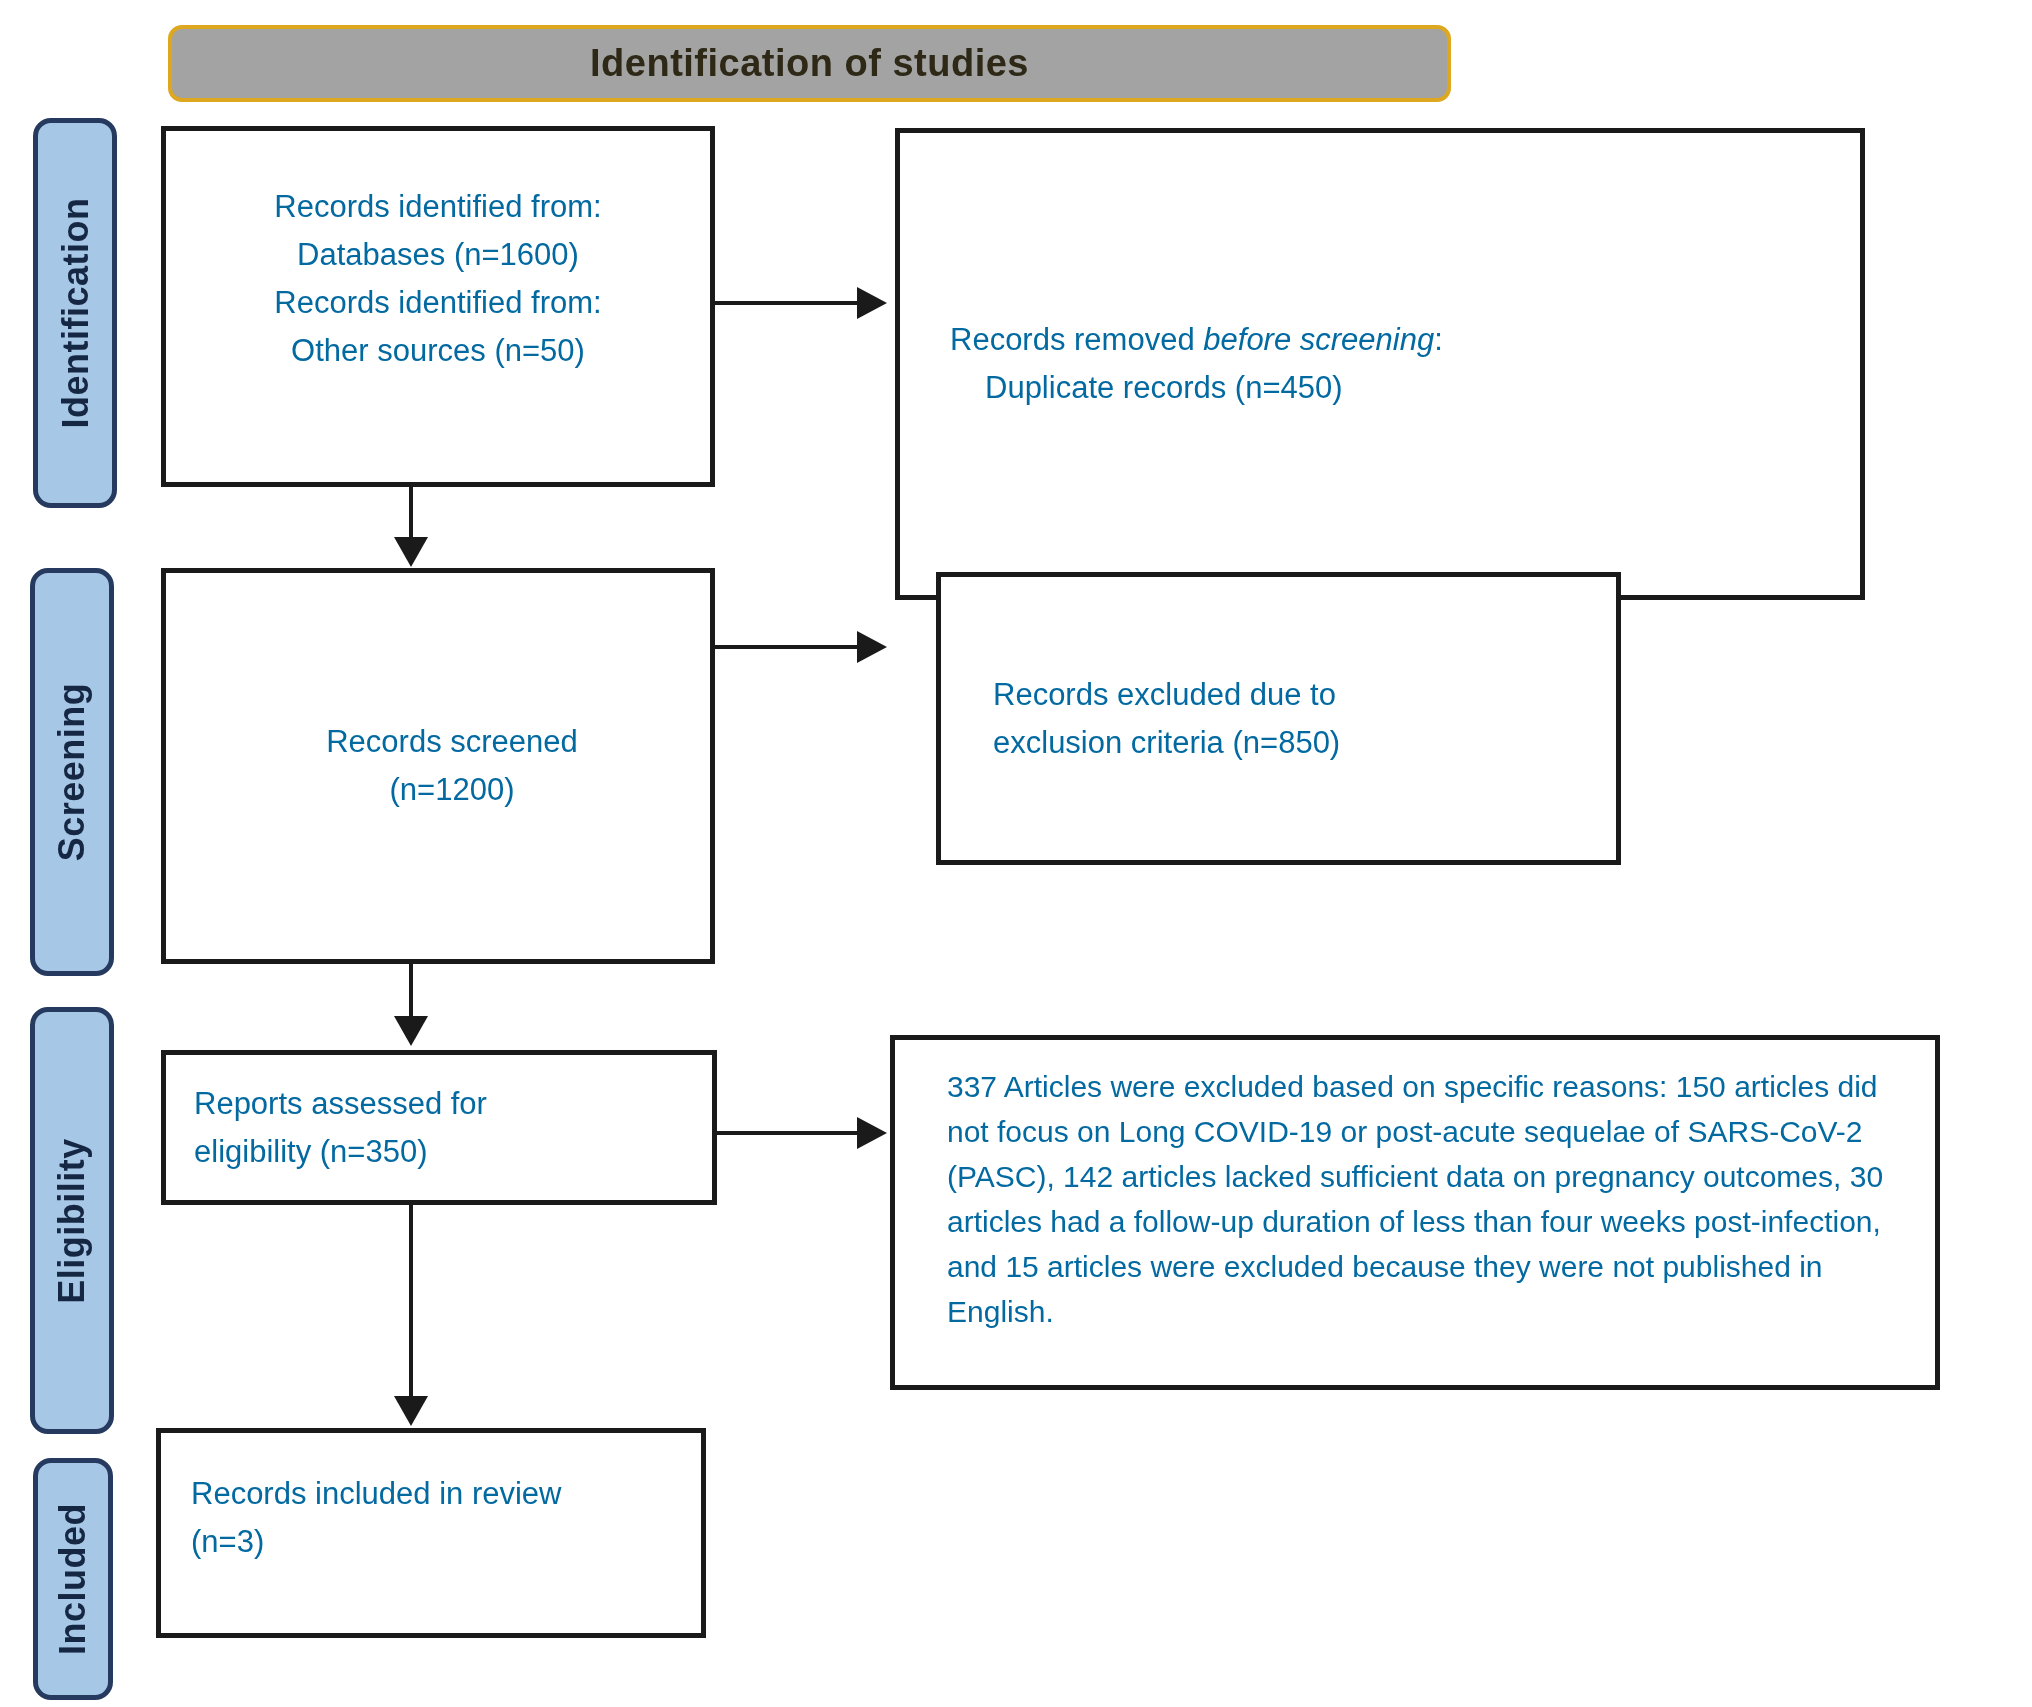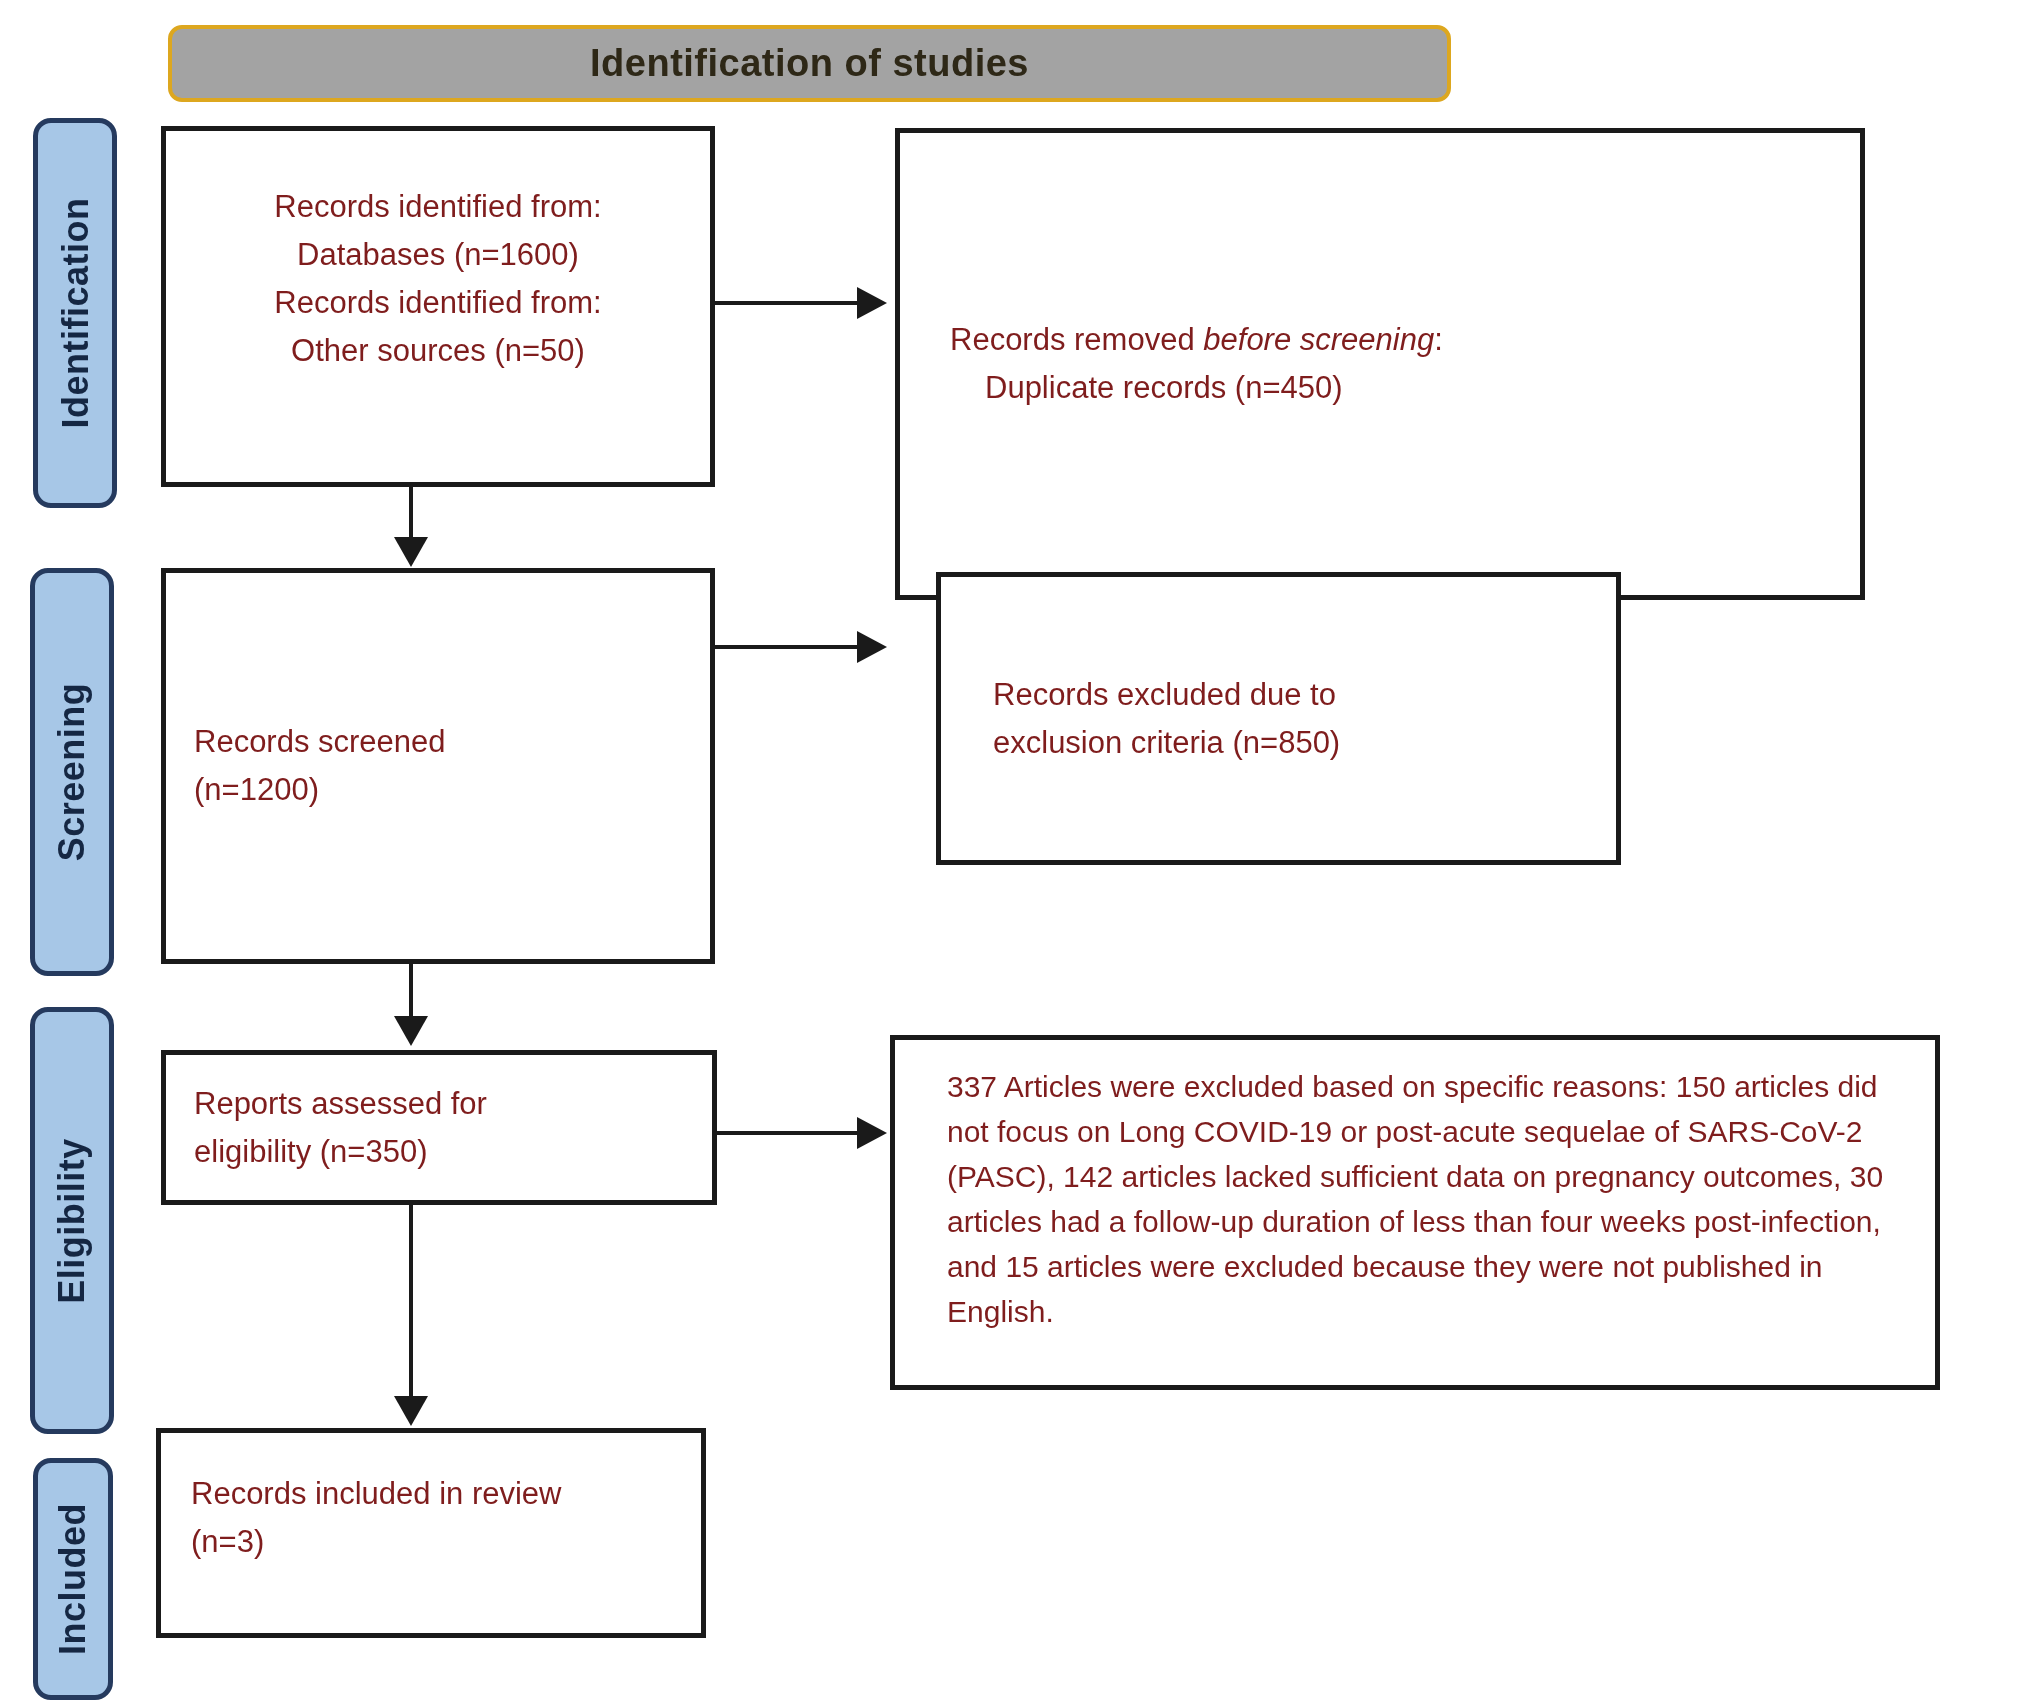--- a/index.html
+++ b/index.html
@@ -43,29 +43,29 @@
   .tab-screening      { left: 30px;  top: 568px;  width: 84px; height: 408px; }
   .tab-eligibility    { left: 30px;  top: 1007px; width: 84px; height: 427px; }
   .tab-included       { left: 33px;  top: 1458px; width: 80px; height: 242px; }
 
   
   .flow-box {
     background: #ffffff;
     border: 5px solid #1A1A1A;
     box-sizing: border-box;
     display: flex; flex-direction: column; justify-content: center;
-    font-size: 31px; line-height: 48px; color: #7f1d1d;
+    font-size: 31px; line-height: 48px; color: #0369a1;
   }
   .box-identified { left: 161px; top: 126px;  width: 554px; height: 361px;
                     text-align: center; padding-bottom: 55px; }
   .box-removed    { left: 895px; top: 128px;  width: 970px; height: 472px;
                     padding-left: 50px; }
   .box-removed .indent { padding-left: 35px; }
   .box-screened   { left: 161px; top: 568px;  width: 554px; height: 396px;
-                    padding-left: 28px; }
+                    padding-left: 28px; text-align: center; }
   .box-excluded   { left: 890px; top: 572px;  width: 685px; height: 293px;
                     padding-left: 52px; margin-left: 46px; }
   .box-assessed   { left: 161px; top: 1050px; width: 556px; height: 155px;
                     padding-left: 28px; }
   .box-reasons    { left: 890px; top: 1035px; width: 1050px; height: 355px;
                     justify-content: flex-start;
                     padding: 24px 38px 0 52px;
                     font-size: 30px; line-height: 45px; }
   .box-included   { left: 156px; top: 1428px; width: 550px; height: 210px;
                     padding-left: 30px; padding-bottom: 30px; }

